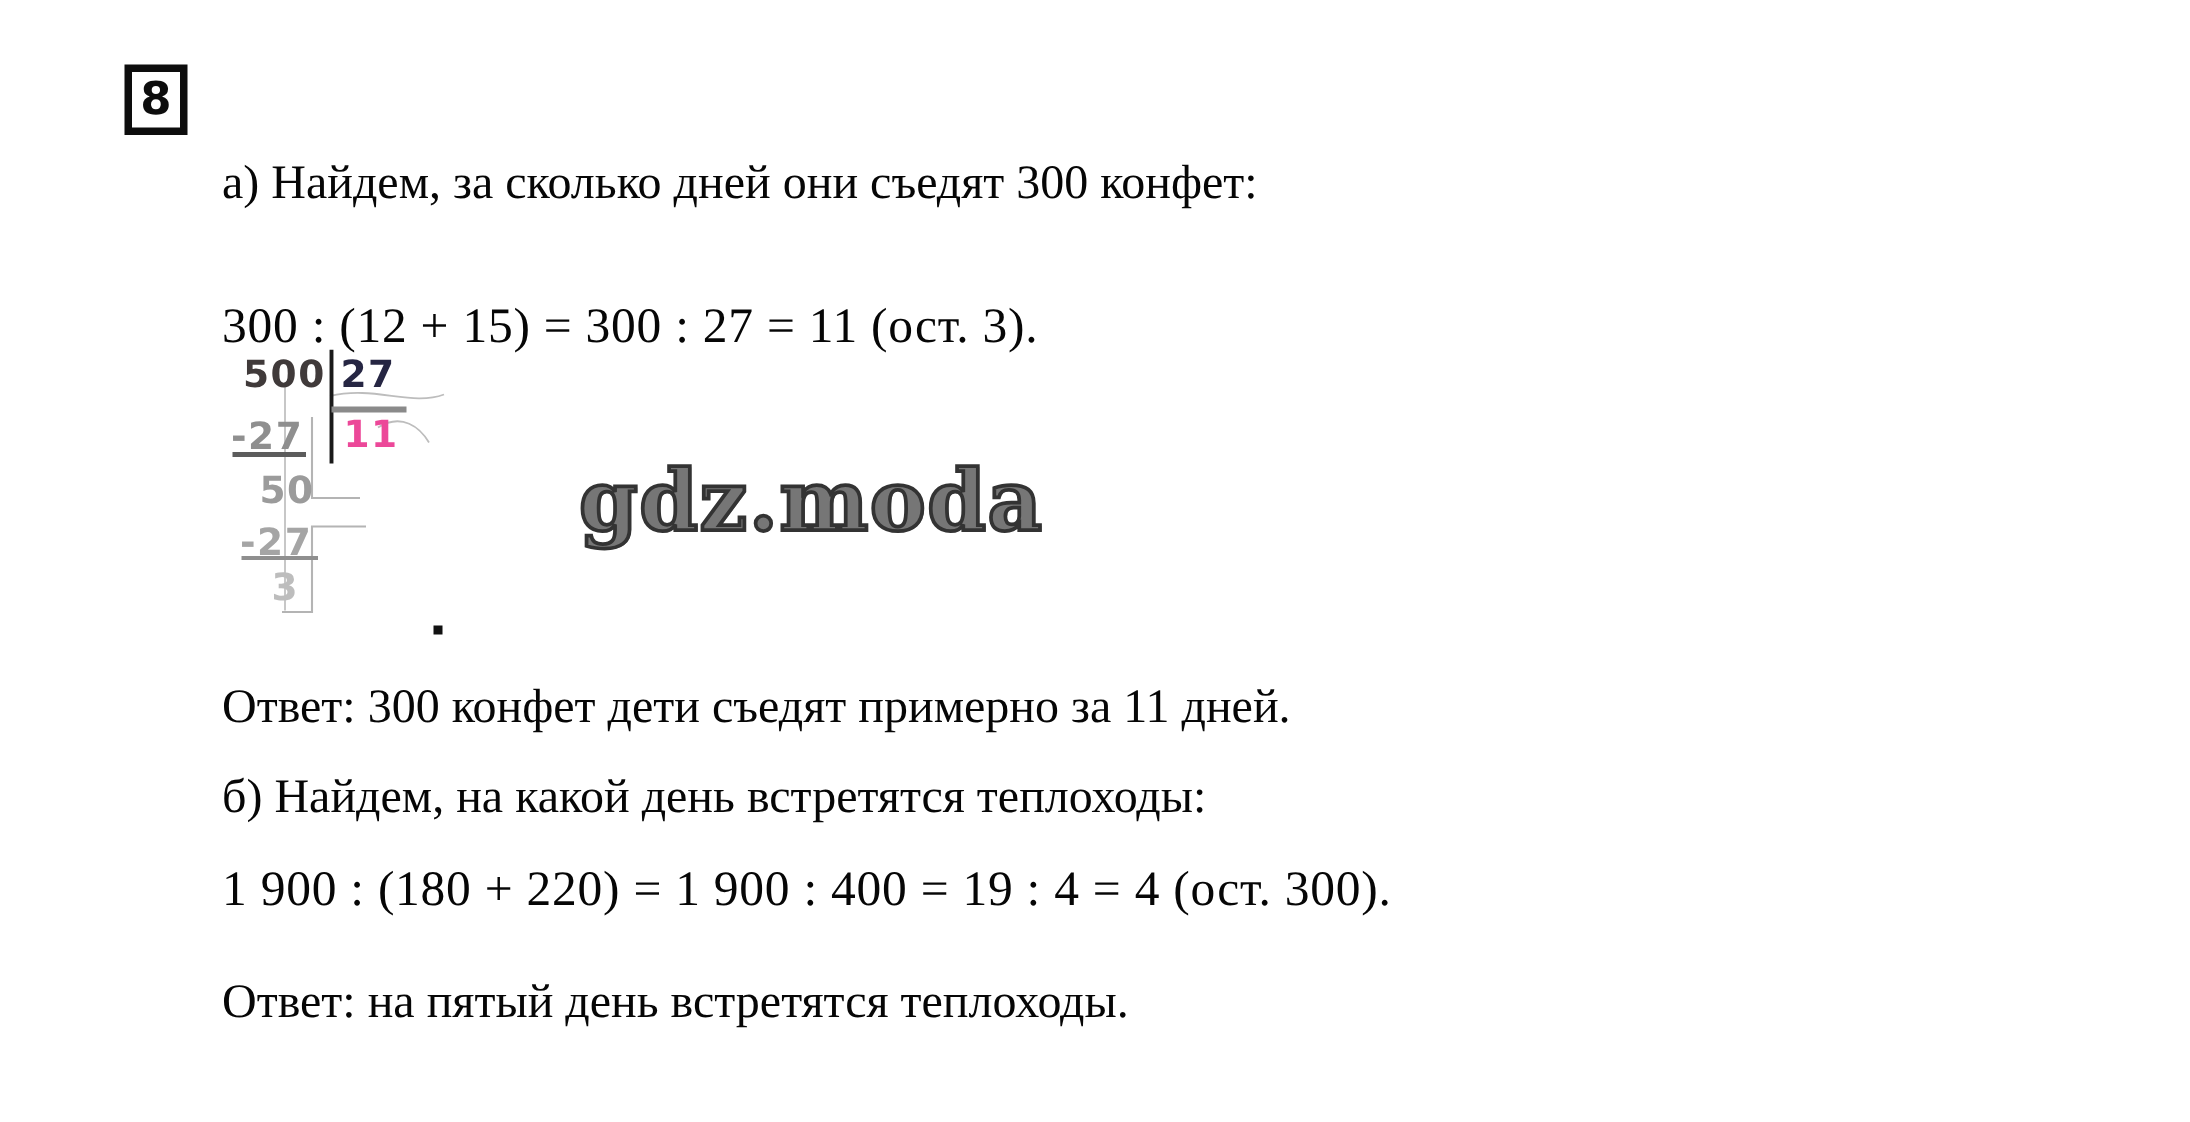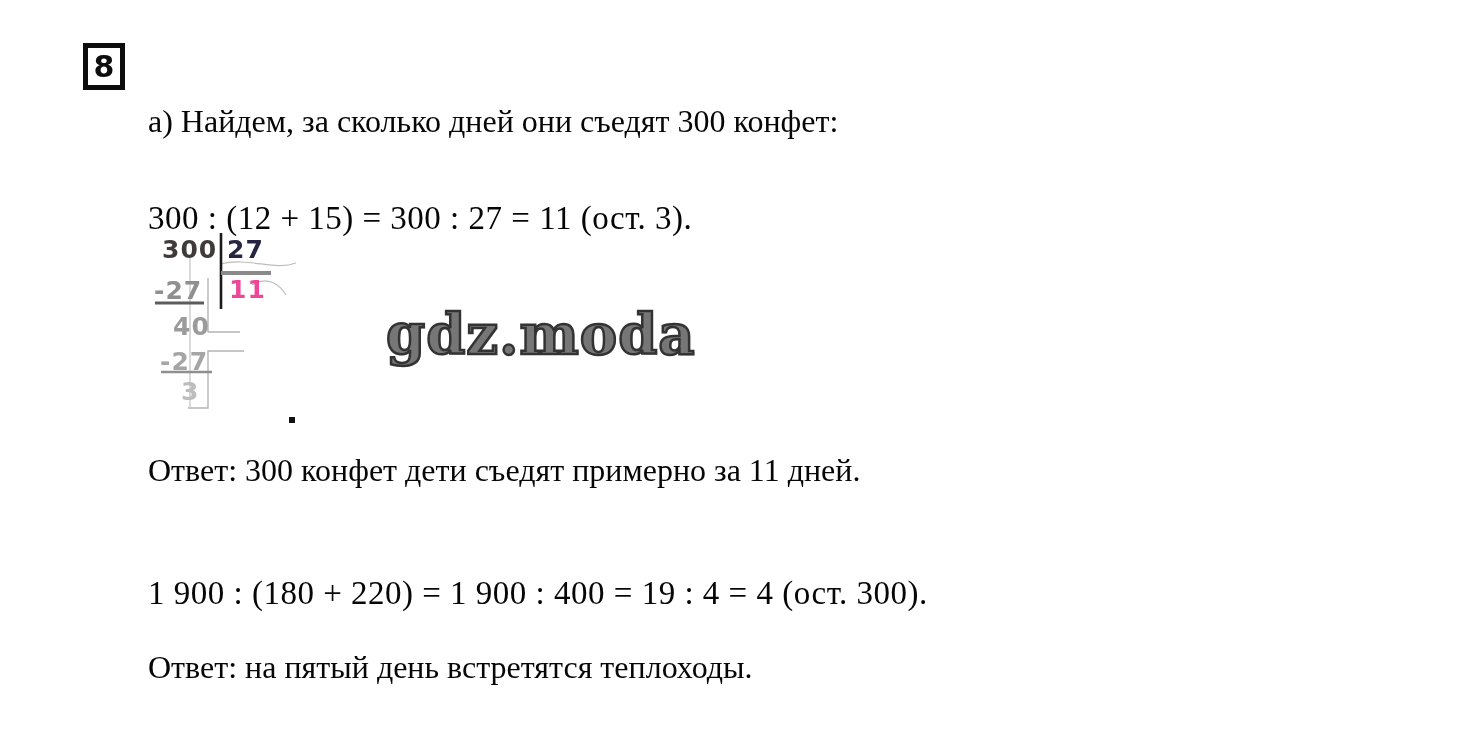--- a/index.html
+++ b/index.html
@@ -123,29 +123,30 @@
       <path d="M 104,52 C 120,42 132,52 138,62" fill="none" stroke="#bdbdbd" stroke-width="1.2"></path>
 
       <line x1="73" y1="0" x2="73" y2="76" stroke="#1a1a1a" stroke-width="2.6"></line>
 
       <line x1="73" y1="40" x2="123" y2="40" stroke="#8a8a8a" stroke-width="4"></line>
 
       <line x1="7" y1="70" x2="56" y2="70" stroke="#5c5c5c" stroke-width="3.2"></line>
 
       <line x1="13" y1="139" x2="64" y2="139" stroke="#8f8f8f" stroke-width="2.6"></line>
     </svg>
-    <span class="digits dividend">300</span>
+    <span class="digits dividend">500</span>
     <span class="digits divisor">27</span>
     <span class="digits quotient">11</span>
     <span class="digits sub1">-27</span>
-    <span class="digits bring">40</span>
+    <span class="digits bring">50</span>
     <span class="digits sub2">-27</span>
     <span class="digits rem">3</span>
     <div class="period-dot"></div>
   </div>
 
   <div class="watermark">gdz.moda</div>
 
   <div class="line answer-a">Ответ: 300 конфет дети съедят примерно за 11 дней.</div>
+  <div class="line intro-b">б) Найдем, на какой день встретятся теплоходы:</div>
   <div class="line eq-b">1 900 : (180 + 220) = 1 900 : 400 = 19 : 4 = 4 (ост. 300).</div>
   <div class="line answer-b">Ответ: на пятый день встретятся теплоходы.</div>
 
 </div>
 
 </body></html>

